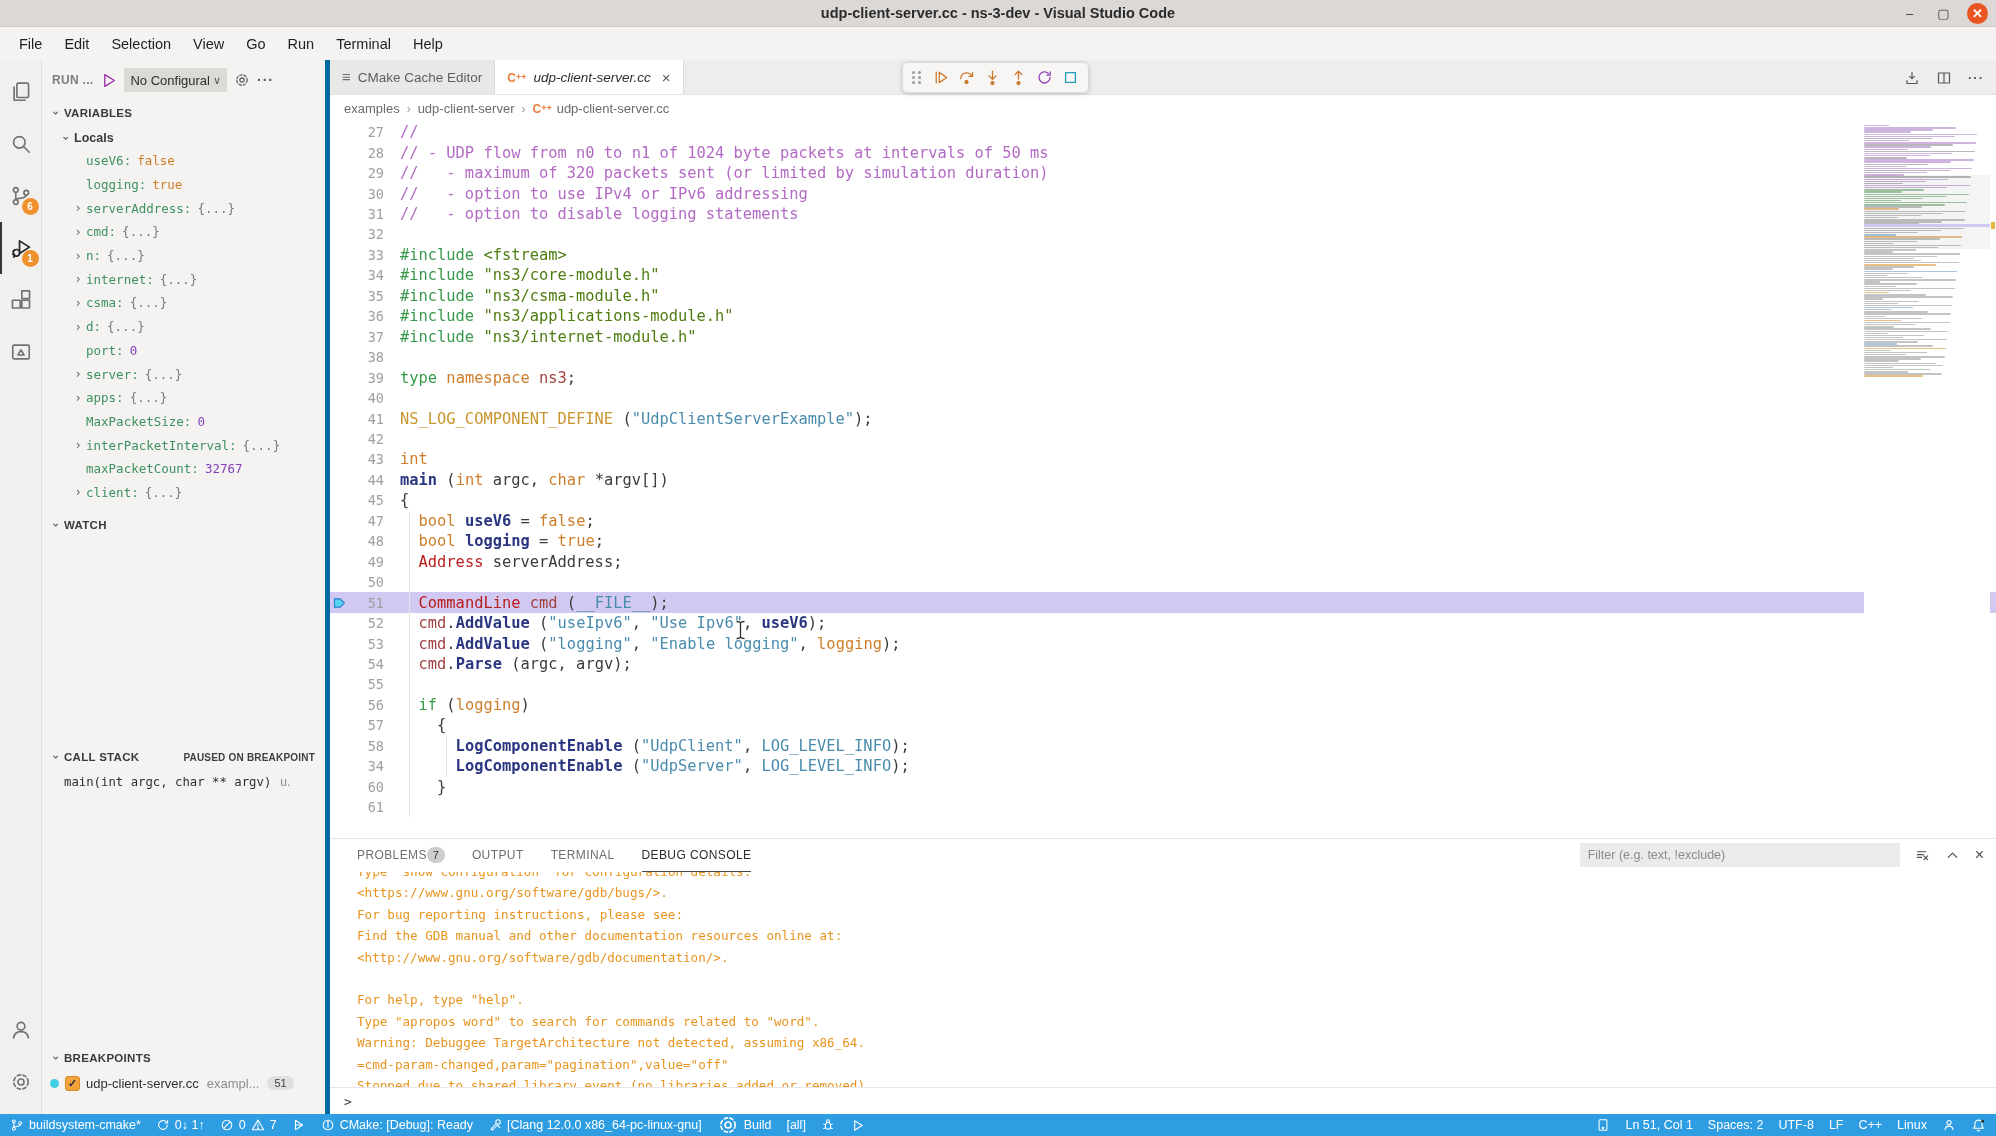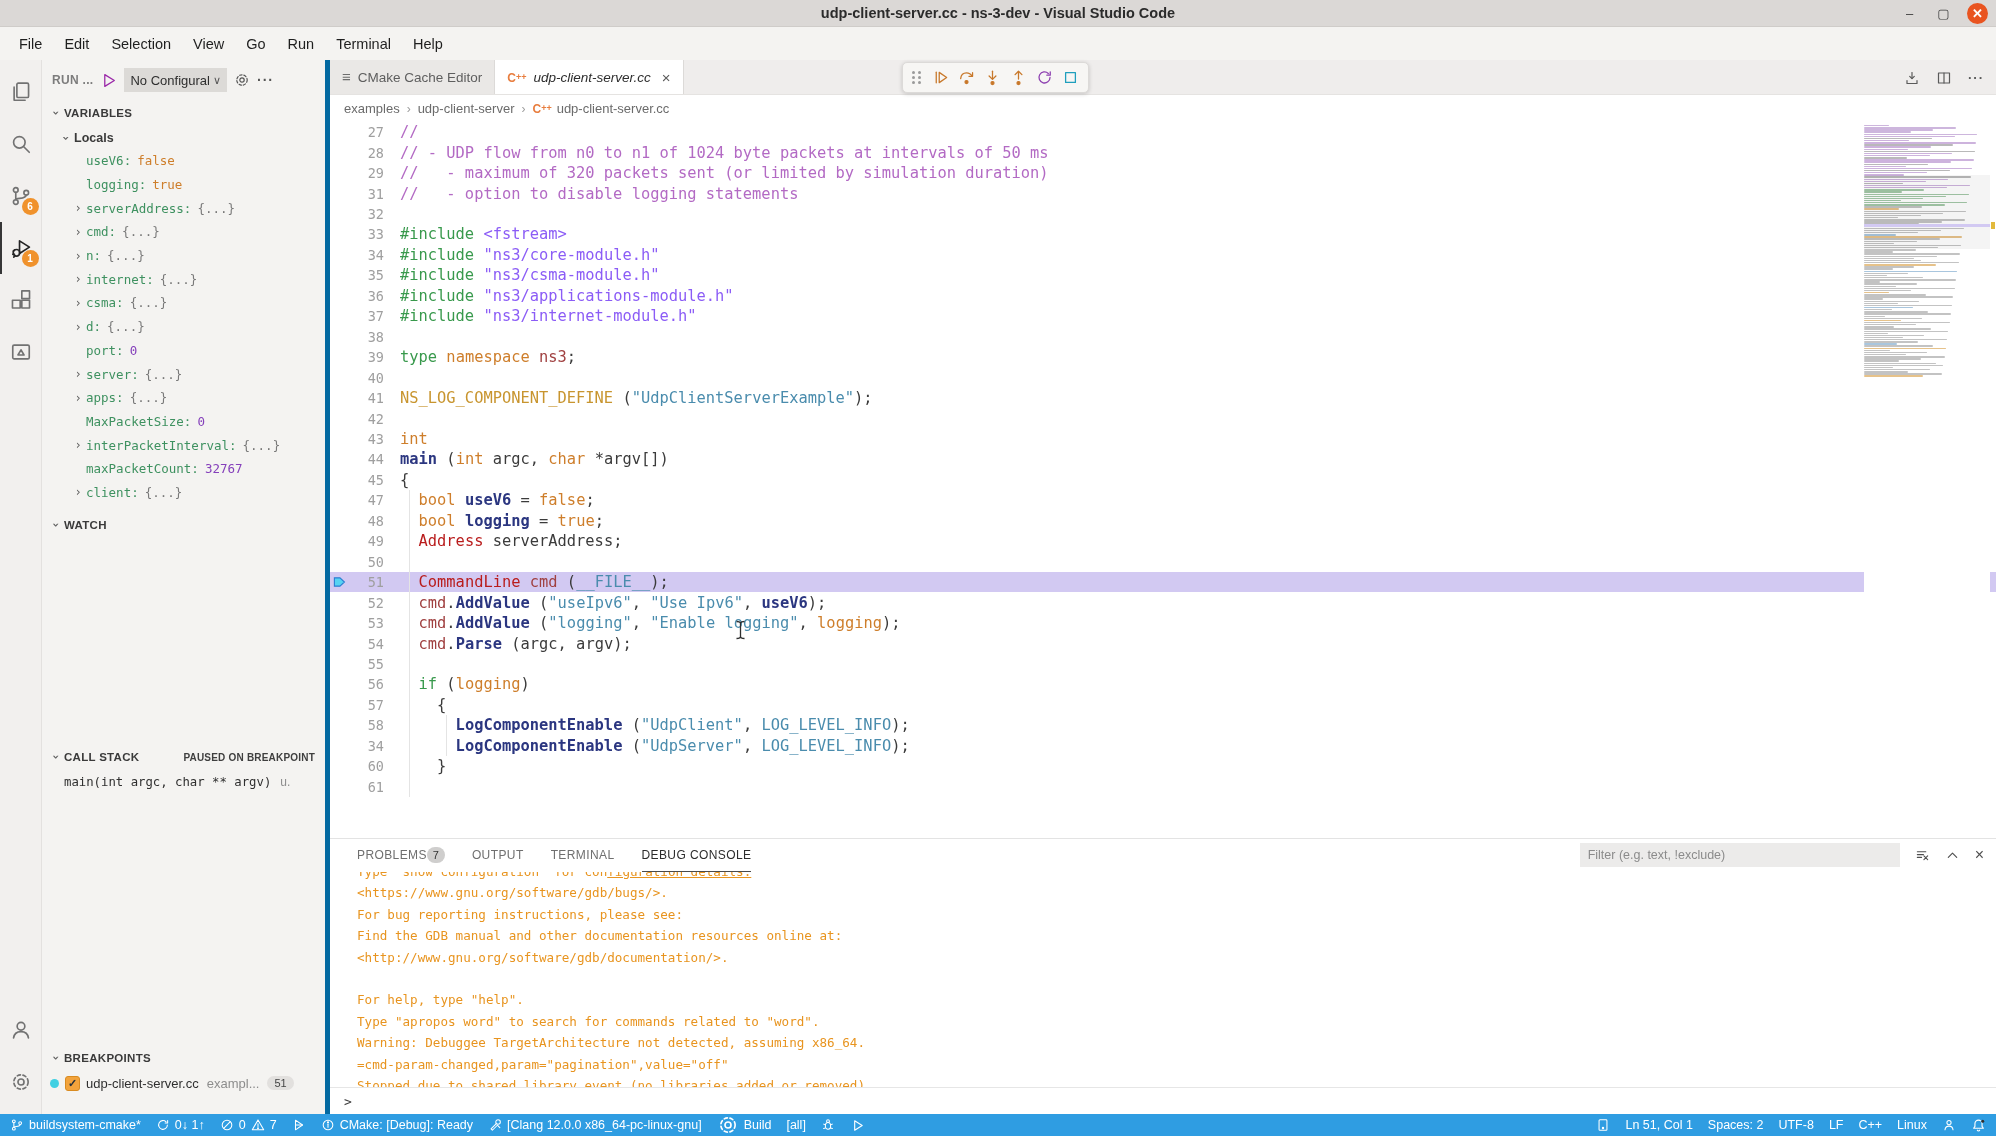--- a/index.html
+++ b/index.html
@@ -83,42 +83,42 @@
   .crumb{display:flex;align-items:center;gap:5px}
 
   .editor{flex:1;position:relative;overflow:hidden;background:#fff}
   .code-line{display:flex;height:20.46px;align-items:center;position:relative}
   .code-line.hl{background:var(--linehl)}
   .bp-col{width:18px;flex:none;display:flex;justify-content:center;align-items:center}
   .ln{width:36px;flex:none;text-align:right;color:#9f9f9f;font-family:"DejaVu Sans Mono",monospace;font-size:13.5px}
   .ct{padding-left:16px;font-family:"DejaVu Sans Mono",monospace;font-size:15.4px;white-space:pre;color:#3b3b3b}
   .guide{position:absolute;top:0;bottom:0;width:1px;background:#e4e4e4}
   .tk-c{color:#b36ac4}.tk-k{color:#38994c}.tk-t{color:#ce7e2b}.tk-m{color:#c8952f}
-  .tk-f{color:#2b3680;font-weight:bold}.tk-s{color:#4a8cad}.tk-i{color:#8b5cf6}
+  .tk-f{color:#2b3680;font-weight:bold}.tk-s{color:#4a8cad}.tk-i{color:#4d7c0f}
   .tk-o{color:#a04040}.tk-x{color:#b91c1c}.tk-p{color:#3b3b3b}.tk-v{color:#2b3680;font-weight:bold}
 
   .minimap{position:absolute;top:3px;right:6px;width:126px;bottom:0;background:#fff}
   .mm-row{height:1.4px;margin-bottom:.75px;border-radius:1px}
   .mm-view{position:absolute;left:0;right:0;top:50px;height:74px;background:rgba(0,0,0,.045)}
   .mm-cur{position:absolute;left:0;right:0;top:99px;height:3px;background:var(--linehl)}
   .mm-mark{position:absolute;right:-5px;top:97px;width:4px;height:7px;background:#e2b93c}
   .cursor-ibeam{position:absolute;color:#2f2f2f}
 
   
   .panel{height:276px;border-top:1px solid #e3e3e3;background:#fff;position:relative;flex:none}
   .panel-tabs{height:33px;display:flex;align-items:center;padding-left:27px;gap:27px}
   .ptab{font-size:12px;letter-spacing:.4px;color:#6f6f6f;height:33px;display:flex;align-items:center;border-bottom:1.5px solid transparent}
   .ptab.active{color:#2c2c2c;border-bottom-color:#4a4a4a}
   .pbadge{background:#cfcecd;border-radius:9px;min-width:18px;height:16px;display:flex;align-items:center;justify-content:center;font-size:11px;color:#333;padding:0 5px}
   .panel-actions{position:absolute;right:12px;top:4px;display:flex;align-items:center;gap:15px;color:#4f4f4f}
   .filter-input{width:320px;height:24px;background:#ecebea;border:none;outline:none;padding:0 8px;font-size:12.5px;color:#555;font-family:"Liberation Sans",sans-serif}
   .filter-input::placeholder{color:#8b8b8b}
   .console{position:absolute;left:0;right:0;top:33px;bottom:27px;overflow:hidden;padding-left:27px;font-family:"DejaVu Sans Mono",monospace;font-size:12.6px;line-height:21.4px;color:var(--console)}
   .console .clip{margin-top:-11px}
-  .console .u{text-decoration:underline}
+  .console .u{}
   .prompt-row{position:absolute;left:0;right:0;bottom:0;height:27px;border-top:1px solid #e6e6e6;display:flex;align-items:center;padding-left:14px;font-family:"DejaVu Sans Mono",monospace;font-size:13px;color:#3c3c3c}
 
   
   .statusbar{height:22px;background:var(--statusbg);color:#fff;display:flex;align-items:center;justify-content:space-between;padding:0 10px;font-size:12.5px}
   .sb-side{display:flex;align-items:center;gap:15px;white-space:nowrap}
   .sb-item{display:flex;align-items:center;gap:5px}
   .sb-item .icon{color:#fff}
 </style>
 </head>
 <body style="--statusbg: #2f9de2; --badge: #f0922c; --console: #e8941f; --linehl: #d2c9f2; --bpdot: #41d0e2;">
@@ -474,20 +474,25 @@
         </div>
         <div class="code-line">
           <span class="bp-col"></span>
           <span class="ln">28</span>
           <span class="ct"><span class="tk-c">// - UDP flow from n0 to n1 of 1024 byte packets at intervals of 50 ms</span></span>
         </div>
         <div class="code-line">
           <span class="bp-col"></span>
           <span class="ln">29</span>
           <span class="ct"><span class="tk-c">//   - maximum of 320 packets sent (or limited by simulation duration)</span></span>
+        </div>
+        <div class="code-line">
+          <span class="bp-col"></span>
+          <span class="ln">30</span>
+          <span class="ct"><span class="tk-c">//   - option to use IPv4 or IPv6 addressing</span></span>
         </div>
         <div class="code-line">
           <span class="bp-col"></span>
           <span class="ln">31</span>
           <span class="ct"><span class="tk-c">//   - option to disable logging statements</span></span>
         </div>
         <div class="code-line">
           <span class="bp-col"></span>
           <span class="ln">32</span>
           <span class="ct"></span>

